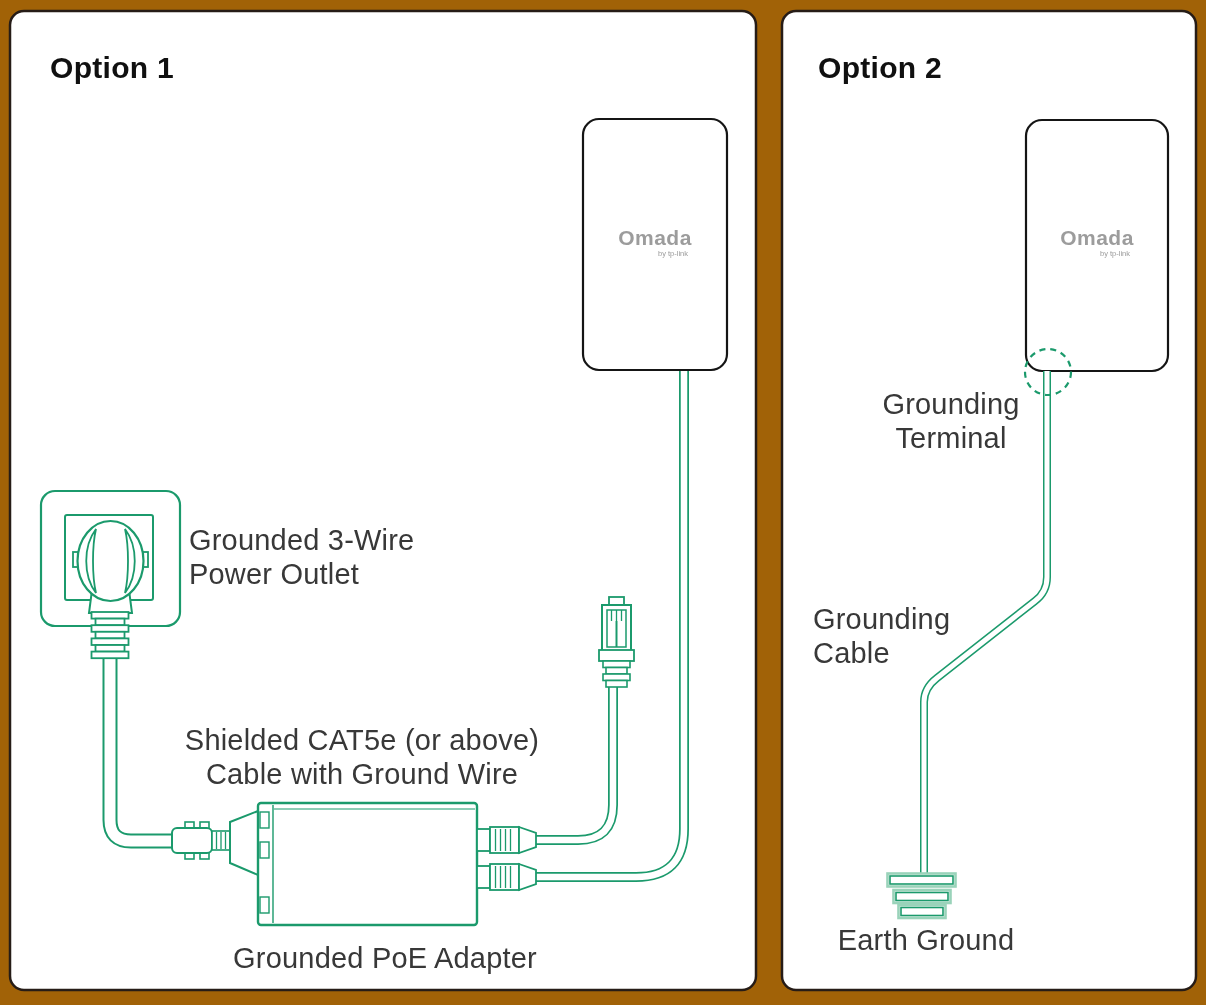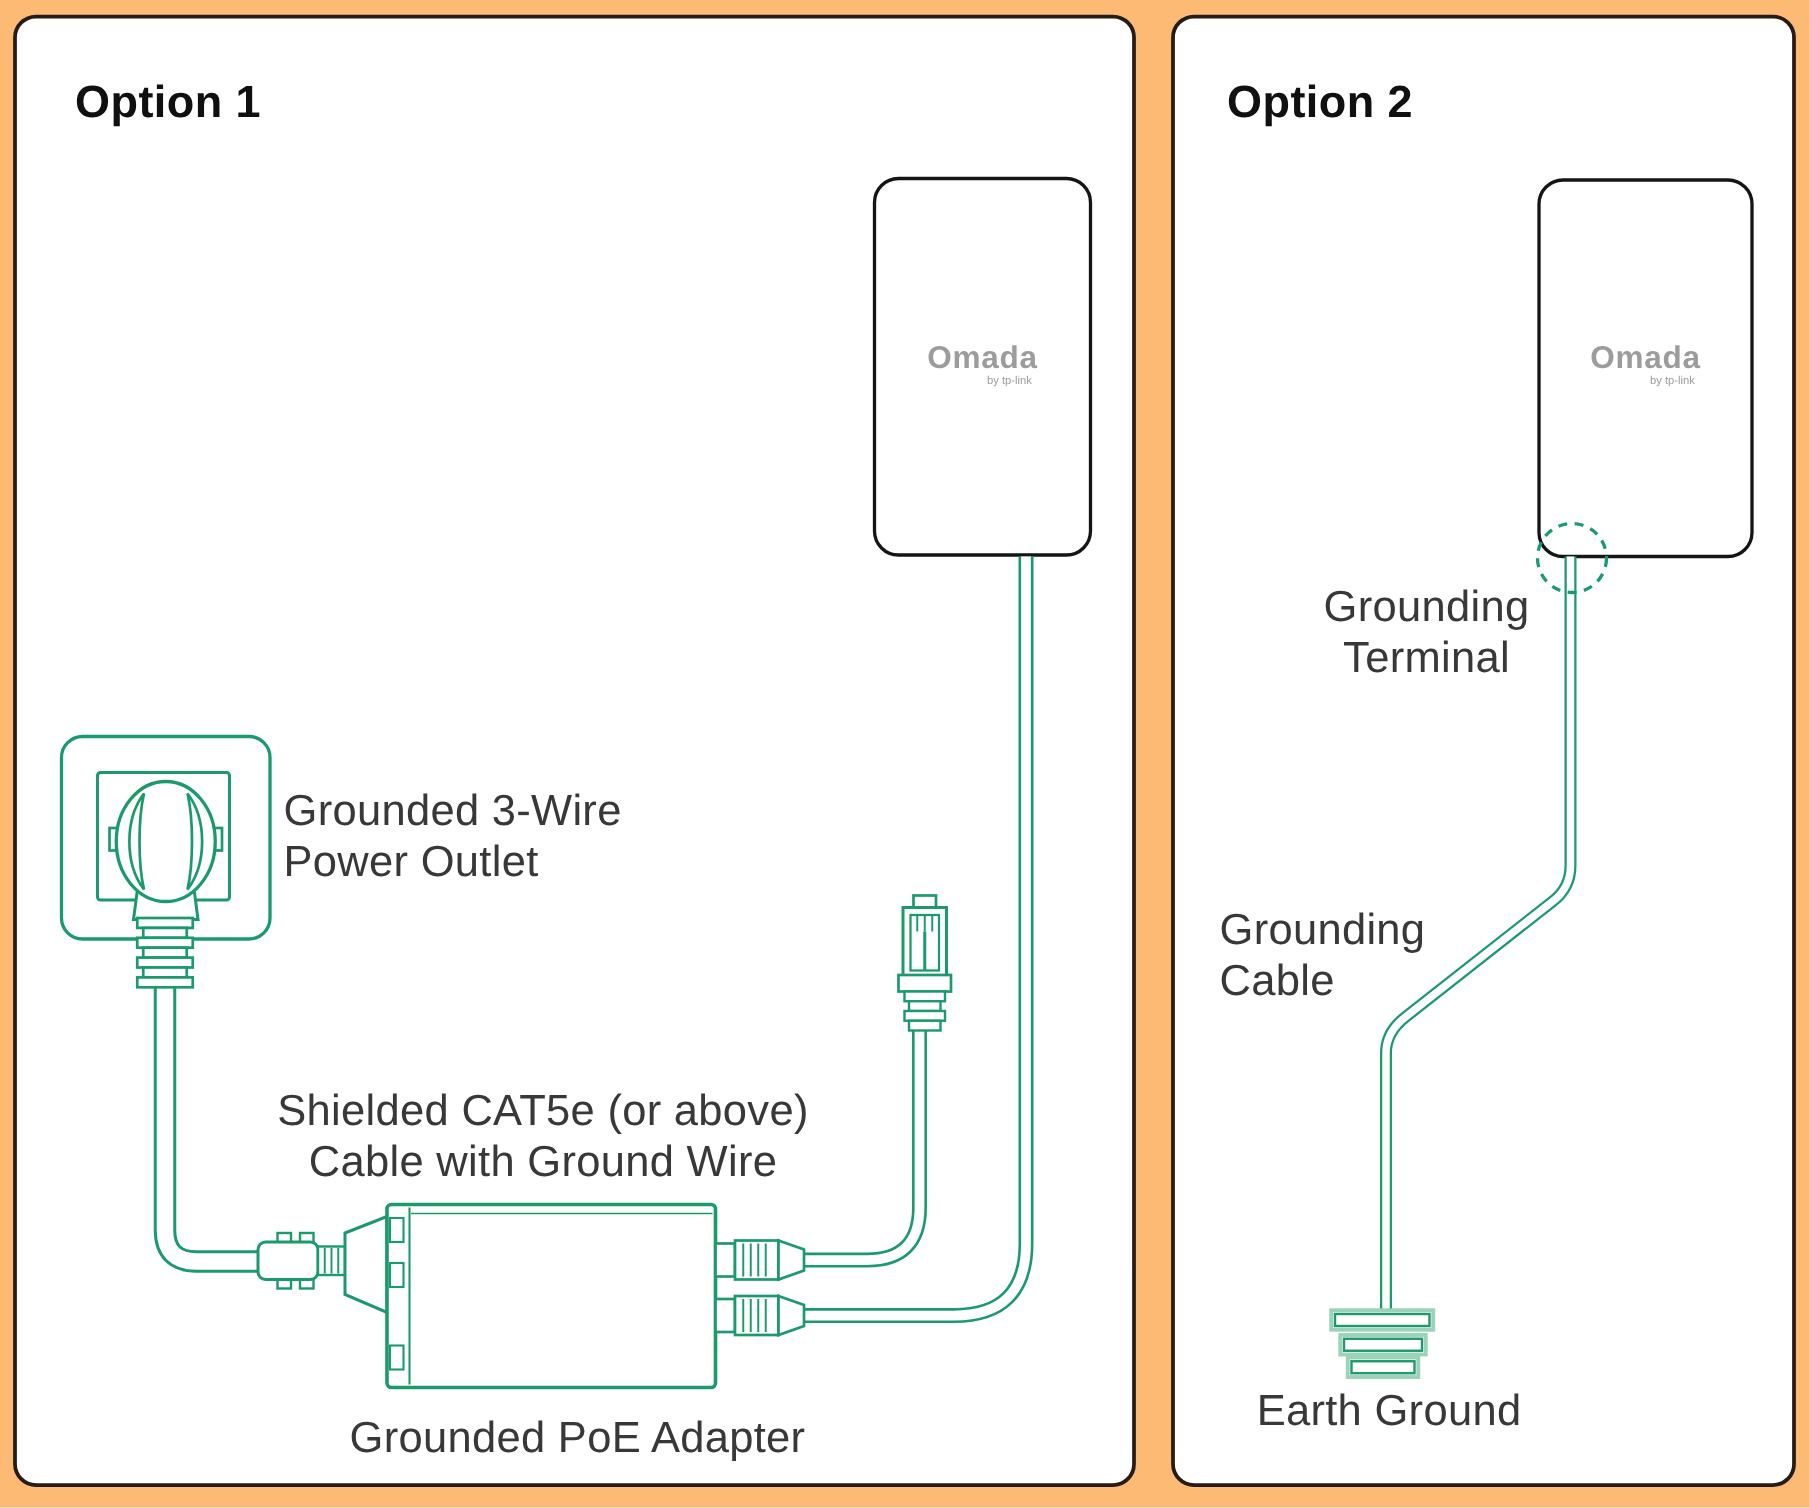--- a/index.html
+++ b/index.html
@@ -1,16 +1,16 @@
 <!DOCTYPE html>
 <html><head>
 <meta charset="utf-8">
 <style>
   html,body{margin:0;padding:0;background:#ffffff;}
-  .stage{position:relative;width:1206px;height:1005px;background:#fdba74;overflow:hidden;
+  .stage{position:relative;width:1206px;height:1005px;background:#a16207;overflow:hidden;
          font-family:"Liberation Sans", sans-serif;}
   svg{display:block;}
   .title{font-family:"Liberation Sans", sans-serif;font-size:30px;font-weight:700;fill:#101010;letter-spacing:.3px;}
   .lbl{font-family:"Liberation Sans", sans-serif;font-size:29px;font-weight:400;fill:#383838;letter-spacing:.2px;}
   .logo{font-family:"Liberation Sans", sans-serif;font-size:21px;font-weight:700;fill:#9c9c9c;letter-spacing:.5px;}
   .logosub{font-family:"Liberation Sans", sans-serif;font-size:7.5px;font-weight:400;fill:#9c9c9c;}
 </style>
 </head>
 <body>
 

